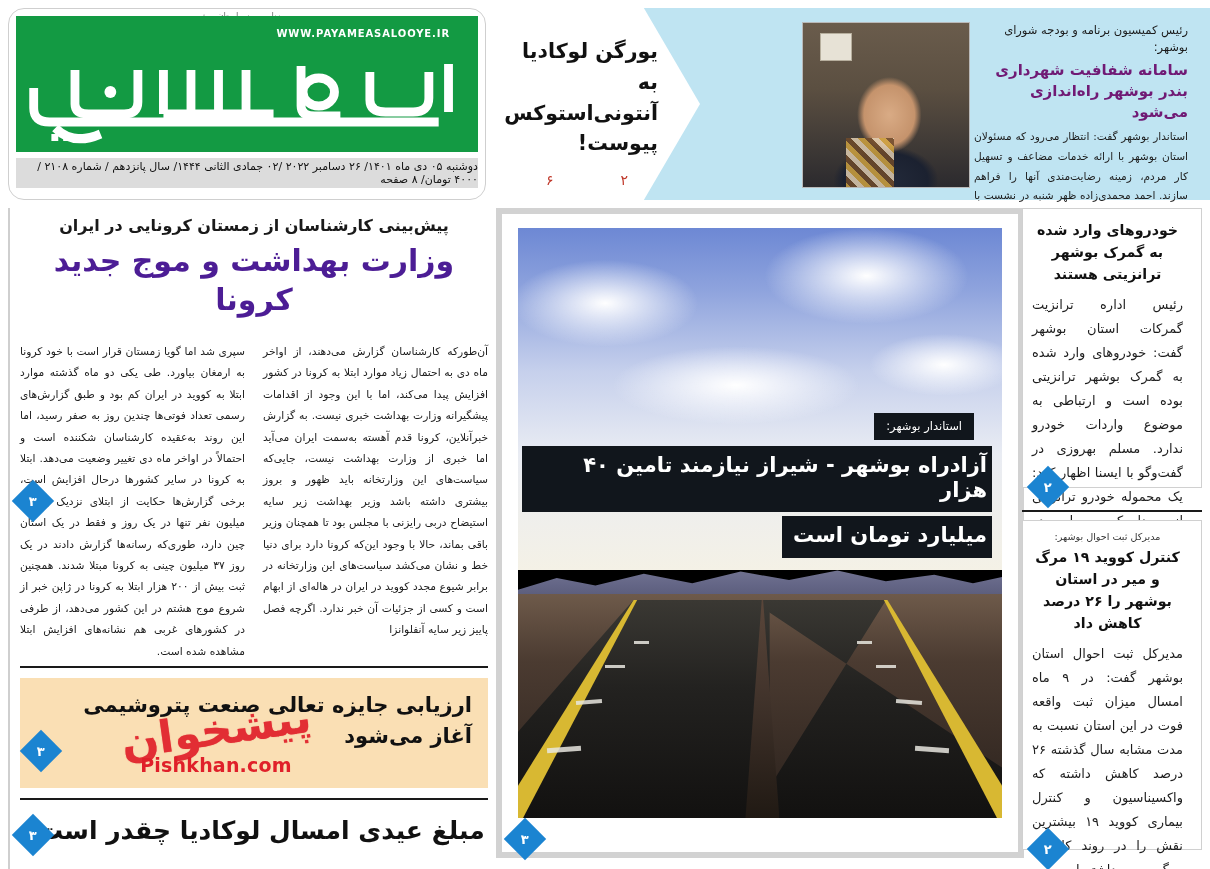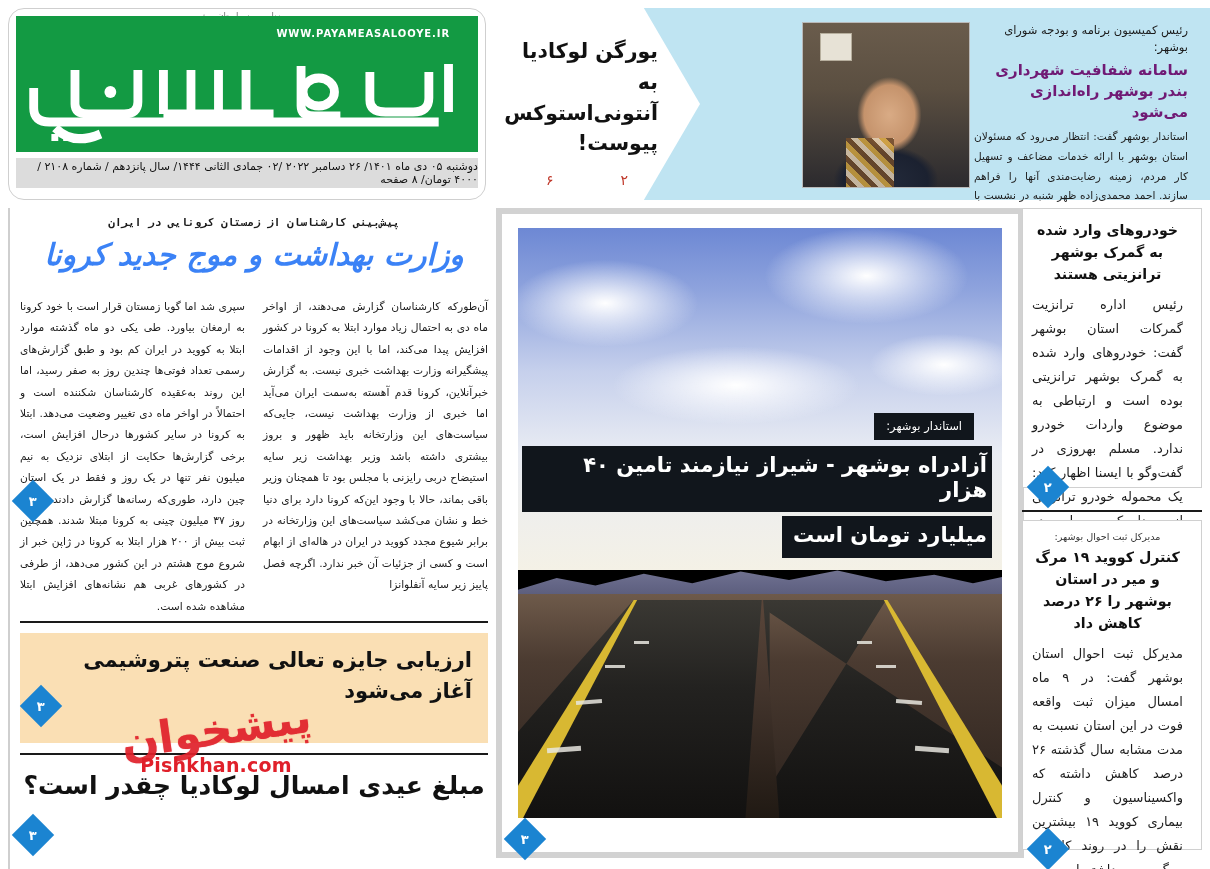--- a/index.html
+++ b/index.html
@@ -216,36 +216,34 @@
     left: 8px;
     top: 0;
     width: 480px;
     height: 661px;
     direction: rtl;
     border-left: 2px solid #cfcfcf;
     padding-left: 10px;
   }
   .lead-kicker {
     text-align: center;
-    font-size: 11px;
+    font-size: 16px;
     font-weight: bold;
     color: #1a1a1a;
     margin-top: 8px;
     letter-spacing: -0.1px;
-    font-family: Liberation Mono, monospace;
   }
   .lead-head {
     text-align: center;
     font-size: 30px;
     font-weight: bold;
-    color: #3b82f6;
+    color: #4c1d95;
     line-height: 1.3;
     margin-top: 6px;
     letter-spacing: -0.6px;
-    font-style: italic;
   }
   .two-col-text {
     column-count: 2;
     column-gap: 18px;
     margin-top: 22px;
     font-size: 10.7px;
     line-height: 2.0;
     color: #1c1c1c;
     text-align: justify;
     direction: rtl;

